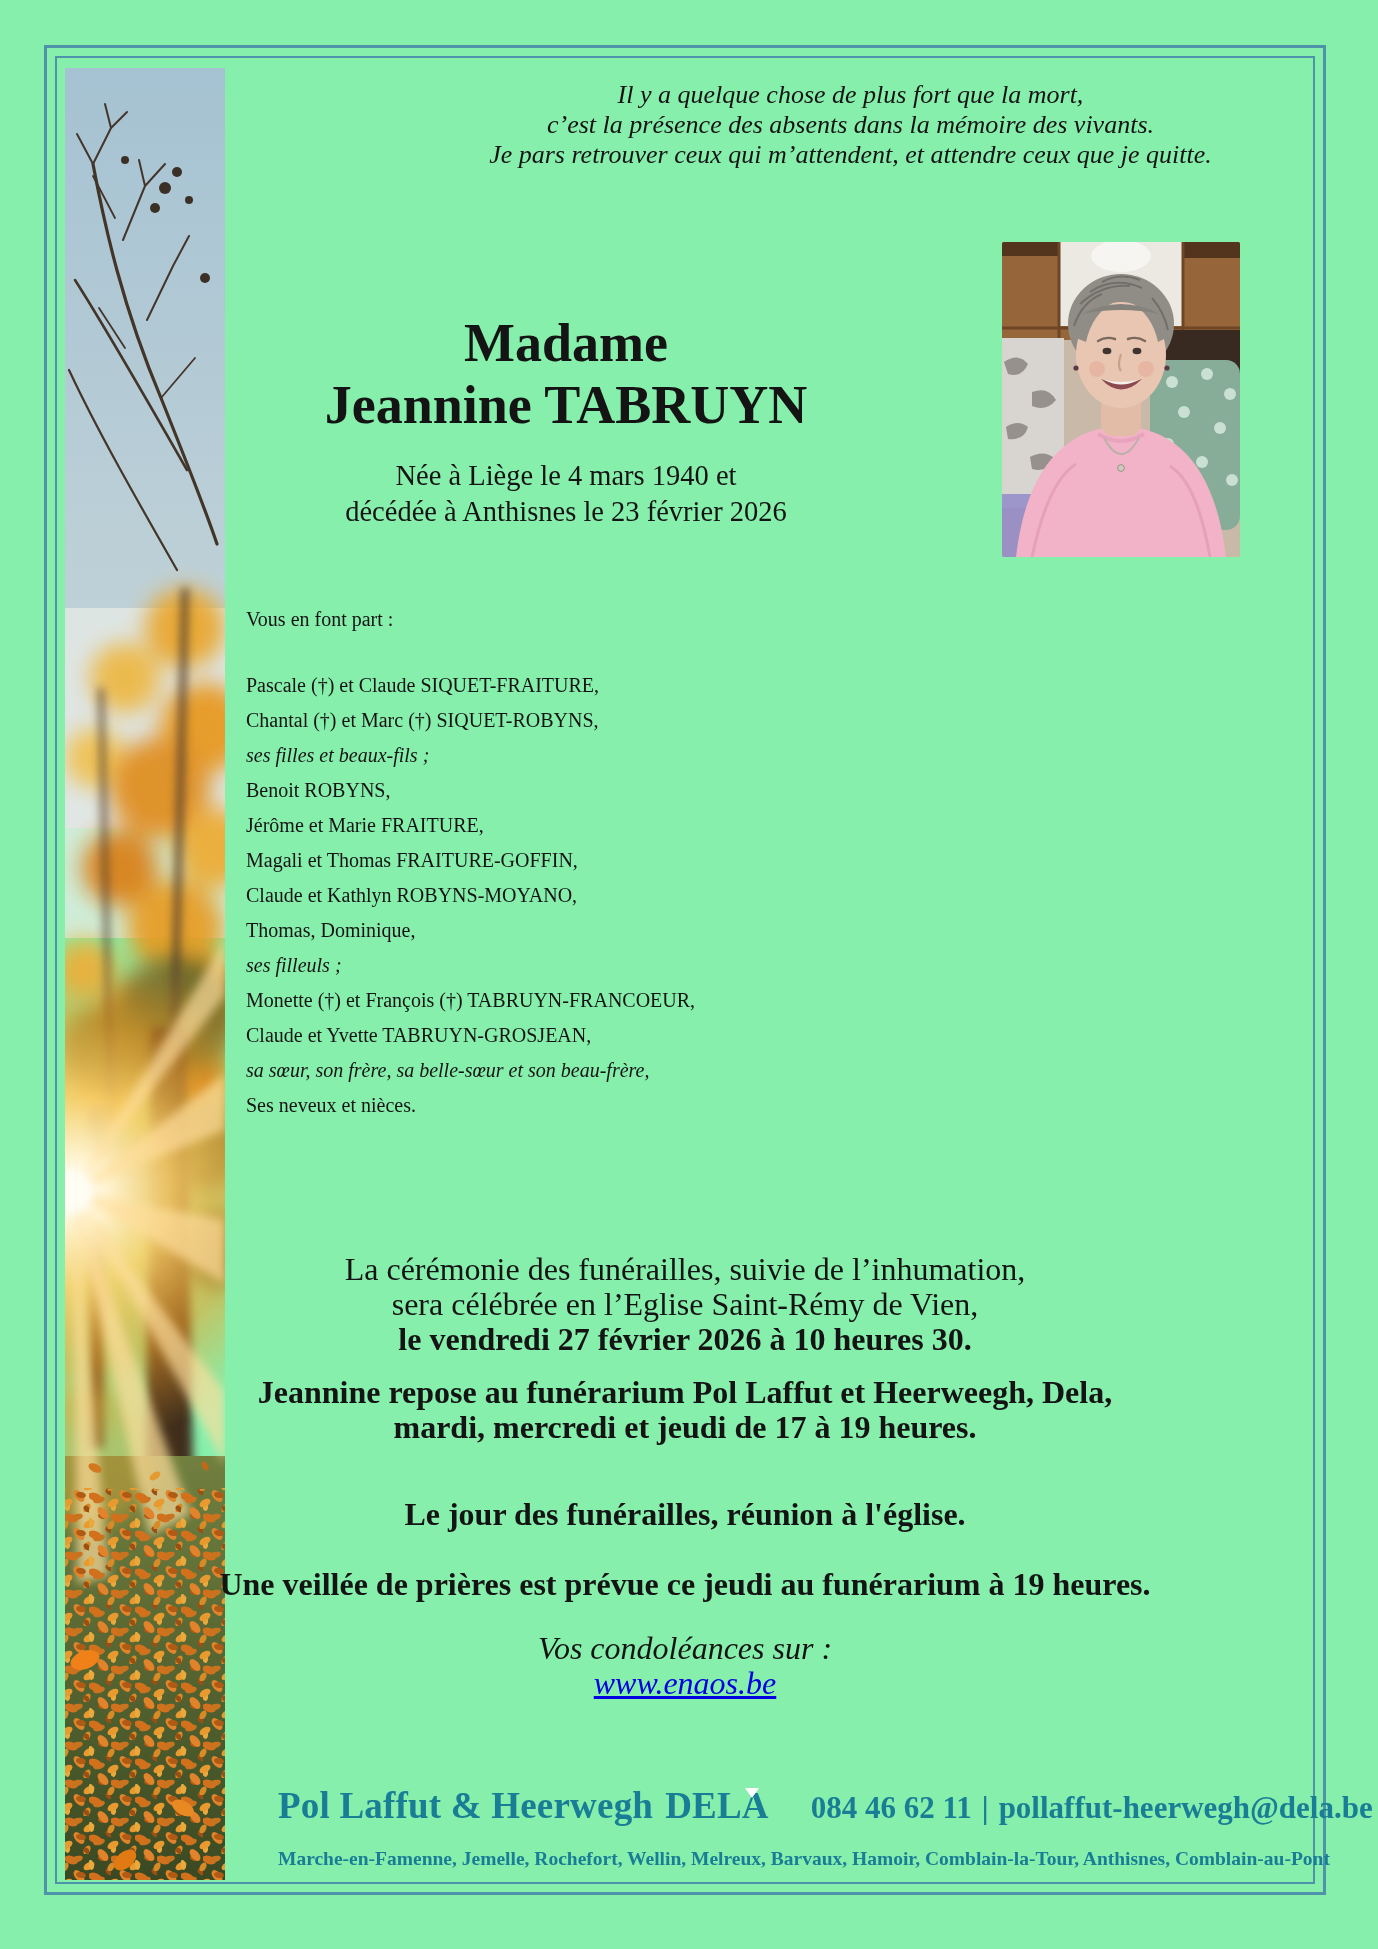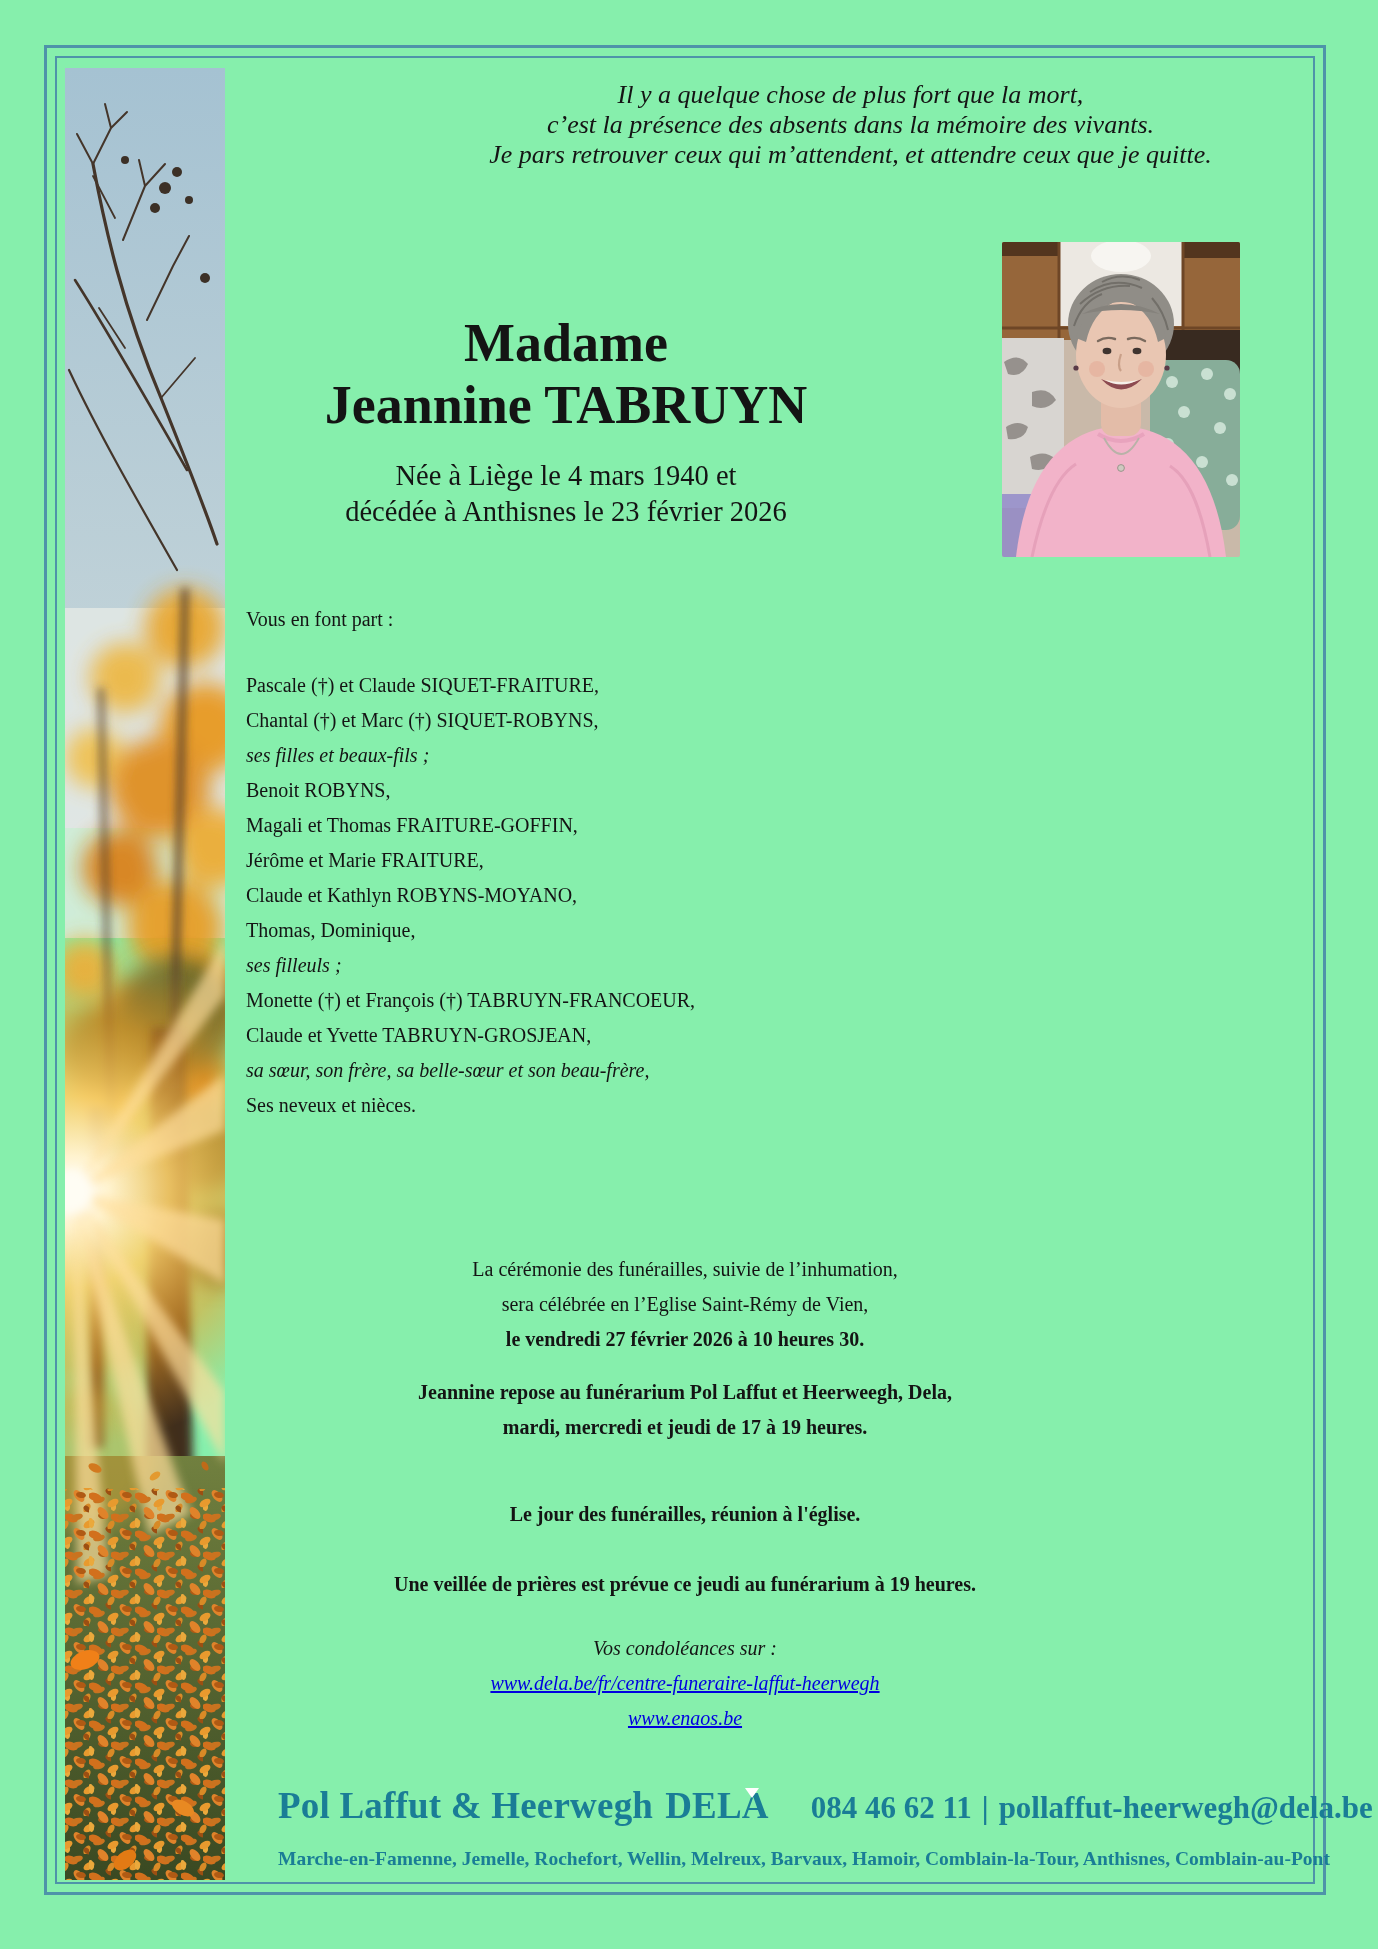--- a/index.html
+++ b/index.html
@@ -37,21 +37,21 @@
   }
   .family {
     position:absolute; left:246px; top:602px; width:966px;
     font-size:20px; line-height:35px;
   }
   .family .intro { margin-bottom:31px; }
   .family .relation { font-style:italic; }
 
   .centerblock {
     position:absolute; left:45px; width:1280px; text-align:center;
-    font-size:20px; line-height:35px;
+    font-size:32px; line-height:35px;
   }
   .ceremony   { top:1252px; }
   .ceremony .bold { font-weight:bold; }
   .repose     { top:1375px; font-weight:bold; }
   .reunion    { top:1497px; font-weight:bold; }
   .veillee    { top:1567px; font-weight:bold; }
   .condolences{ top:1631px; font-style:italic; }
   .condolences a { color:#0000e0; text-decoration:underline; }
 
   .footer-row1 {
@@ -286,22 +286,22 @@
     <div>Née à Liège le 4 mars 1940 et</div>
     <div>décédée à Anthisnes le 23 février 2026</div>
   </div>
 
   <div class="family">
     <div class="intro">Vous en font part :</div>
     <div class="names">Pascale (†) et Claude SIQUET-FRAITURE,</div>
     <div class="names">Chantal (†) et Marc (†) SIQUET-ROBYNS,</div>
     <div class="relation">ses filles et beaux-fils ;</div>
     <div class="names">Benoit ROBYNS,</div>
+    <div class="names">Jérôme et Marie FRAITURE,</div>
     <div class="names">Magali et Thomas FRAITURE-GOFFIN,</div>
-    <div class="names">Jérôme et Marie FRAITURE,</div>
     <div class="names">Claude et Kathlyn ROBYNS-MOYANO,</div>
     <div class="names">Thomas, Dominique,</div>
     <div class="relation">ses filleuls ;</div>
     <div class="names">Monette (†) et François (†) TABRUYN-FRANCOEUR,</div>
     <div class="names">Claude et Yvette TABRUYN-GROSJEAN,</div>
     <div class="relation">sa sœur, son frère, sa belle-sœur et son beau-frère,</div>
     <div class="names">Ses neveux et nièces.</div>
   </div>
 
   <div class="centerblock ceremony">
@@ -314,21 +314,20 @@
     <div>Jeannine repose au funérarium Pol Laffut et Heerweegh, Dela,</div>
     <div>mardi, mercredi et jeudi de 17 à 19 heures.</div>
   </div>
 
   <div class="centerblock reunion">Le jour des funérailles, réunion à l'église.</div>
 
   <div class="centerblock veillee">Une veillée de prières est prévue ce jeudi au funérarium à 19 heures.</div>
 
   <div class="centerblock condolences">
     <div>Vos condoléances sur :</div>
-    <div><a href="#">www.dela.be/fr/centre-funeraire-laffut-heerwegh</a></div>
     <div><a href="#">www.enaos.be</a></div>
   </div>
 
   <div class="footer-row1">
     <span class="footer-company"><span>Pol Laffut &amp; Heerwegh</span><span class="dela"><span>DELA</span><span class="dela-flame"></span></span></span>
     <span class="footer-contact"><span>084 46 62 11</span><span class="footer-sep">|</span><span>pollaffut-heerwegh@dela.be</span></span>
   </div>
   <div class="footer-cities">Marche-en-Famenne, Jemelle, Rochefort, Wellin, Melreux, Barvaux, Hamoir, Comblain-la-Tour, Anthisnes, Comblain-au-Pont</div>
 
 </div>

